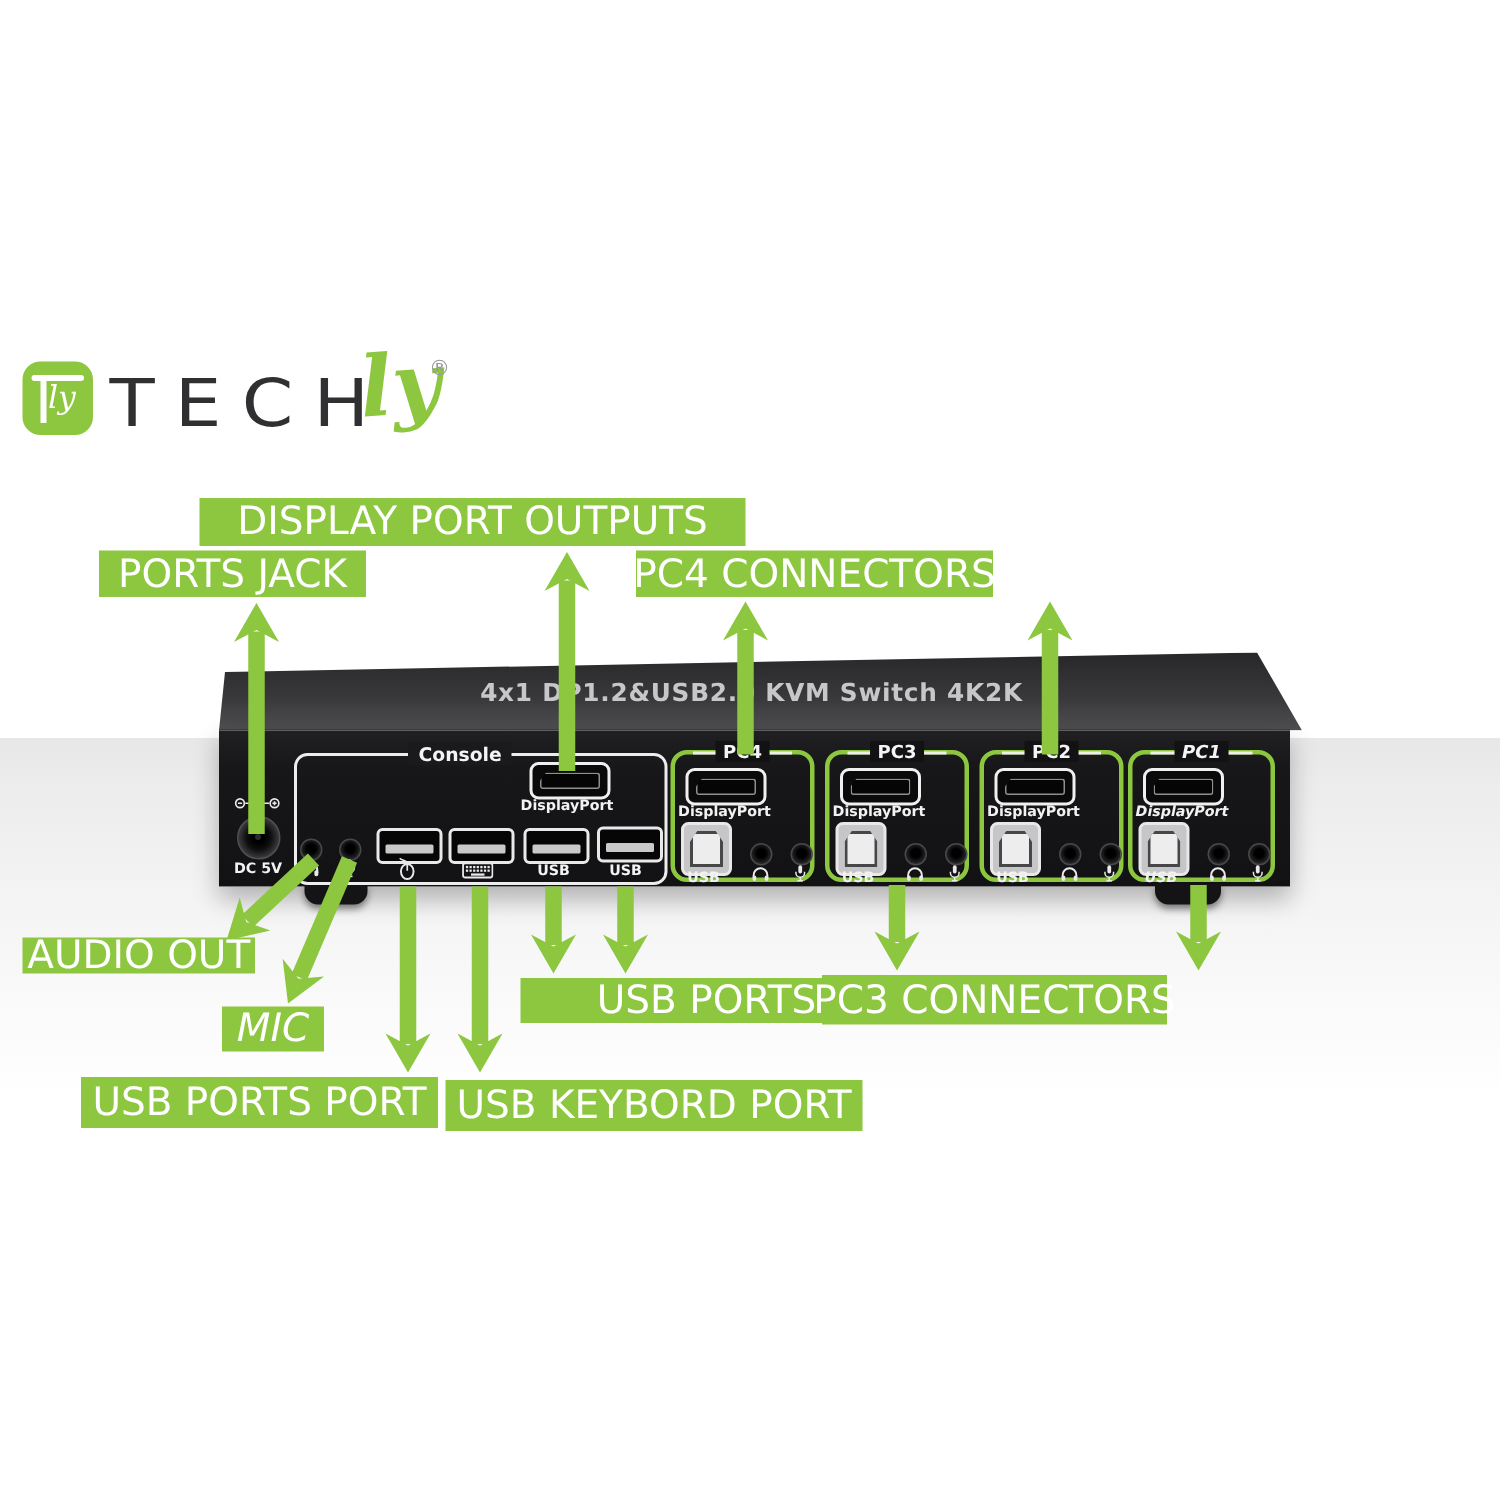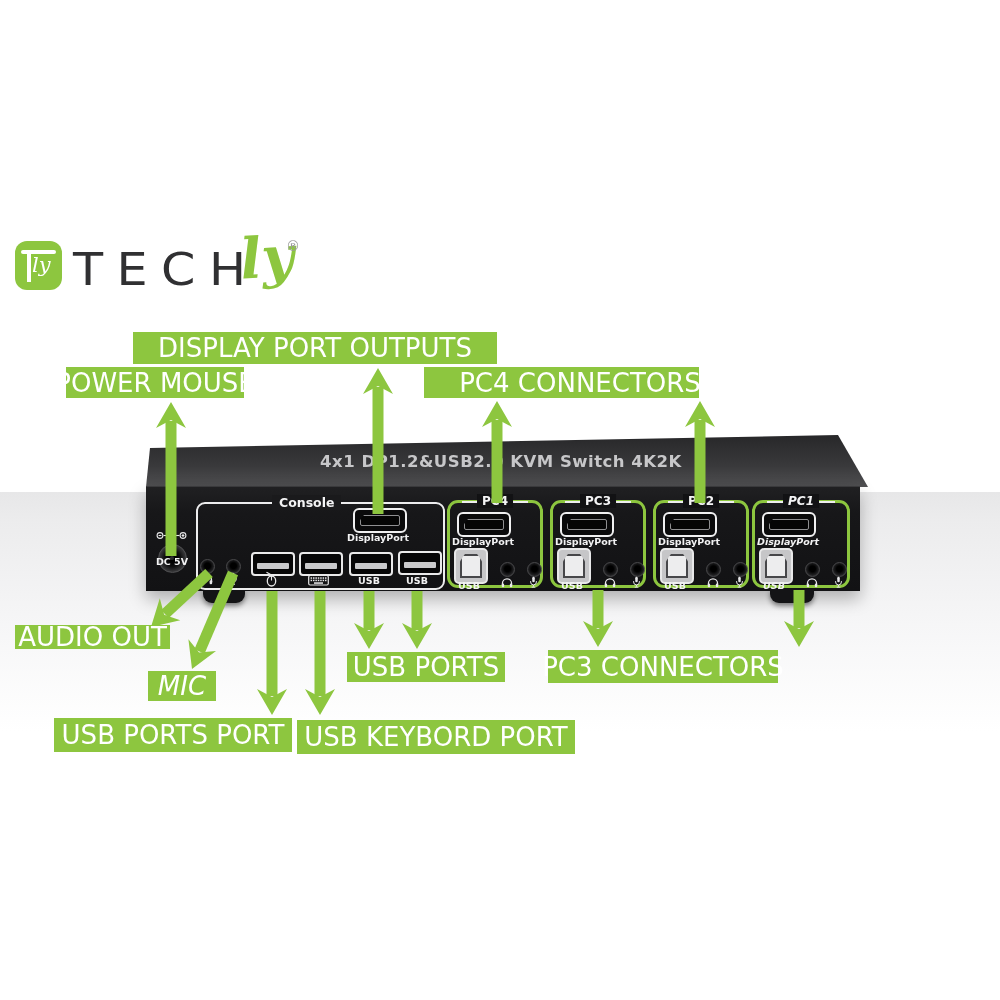--- a/index.html
+++ b/index.html
@@ -99,21 +99,21 @@
       <circle cx="15.5" cy="5.5" r="1.4" fill="#e9e9ea" stroke="none"></circle>
       <line x1="19" y1="5.5" x2="23.5" y2="5.5"></line>
       <circle cx="27" cy="5.5" r="2.9"></circle>
         <line x1="25.6" y1="5.5" x2="28.4" y2="5.5"></line>
         <line x1="27" y1="4.1" x2="27" y2="6.9"></line>
     </g>
   </svg>
   <div class="dc-jack">
       <div class="dc-pin"></div>
     </div>
-  <span class="small-label" style="left:150px;top:556px;width:44px;">DC 5V</span>
+  <span class="small-label" style="left:150px;top:574px;width:44px;">DC 5V</span>
 
   <div class="console-box">
     <span class="console-label">Console</span>
   </div>
   <div class="dp" style="left:353px;top:508px;">
       <div class="dp-slot"></div>
     </div>
   <span class="dp-text" style="left:346px;top:532px;width:64px;">DisplayPort</span>
   <div class="jack" style="left:200px;top:559px;"></div>
   <div class="jack" style="left:226px;top:559px;"></div>
@@ -293,22 +293,22 @@
       <polygon points="363.5,591 363.5,630 374.5,630 374.5,591" fill="#8dc63f"></polygon>
       <polygon points="417,649 402,623 417,631 432,623" fill="#8dc63f"></polygon>
       <polygon points="411.5,591 411.5,630 422.5,630 422.5,591" fill="#8dc63f"></polygon>
       <polygon points="598,647 583,621 598,629 613,621" fill="#8dc63f"></polygon>
       <polygon points="592.5,590 592.5,628 603.5,628 603.5,590" fill="#8dc63f"></polygon>
       <polygon points="799,647 784,621 799,629 814,621" fill="#8dc63f"></polygon>
       <polygon points="793.5,590 793.5,628 804.5,628 804.5,590" fill="#8dc63f"></polygon>
     </svg>
 
   <div class="lbl" style="left:133px;top:332px;width:364px;height:32px;">DISPLAY PORT OUTPUTS</div>
-  <div class="lbl" style="left:66px;top:367px;width:178px;height:31px;">POWER MOUSE</div>
-  <div class="lbl" style="left:424px;top:367px;width:238px;height:31px;padding-left:37px;">PC4 CONNECTORS</div>
+  <div class="lbl" style="left:66px;top:367px;width:178px;height:31px;">PORTS JACK</div>
+  <div class="lbl" style="left:424px;top:367px;width:238px;height:31px;">PC4 CONNECTORS</div>
   <div class="lbl" style="left:15px;top:625px;width:155px;height:24px;">AUDIO OUT</div>
   <div class="lbl" style="left:148px;top:671px;width:68px;height:30px;font-style:italic;">MIC</div>
-  <div class="lbl" style="left:347px;top:652px;width:158px;height:30px;">USB PORTS</div>
+  <div class="lbl" style="left:347px;top:652px;width:158px;height:30px;padding-left:45px;">USB PORTS</div>
   <div class="lbl" style="left:512px;top:650px;width:230px;height:33px;margin-left:36px;">PC3 CONNECTORS</div>
   <div class="lbl" style="left:54px;top:718px;width:238px;height:34px;">USB PORTS PORT</div>
   <div class="lbl" style="left:297px;top:720px;width:278px;height:34px;">USB KEYBORD PORT</div>
 
 </div>
 
 </body></html>

